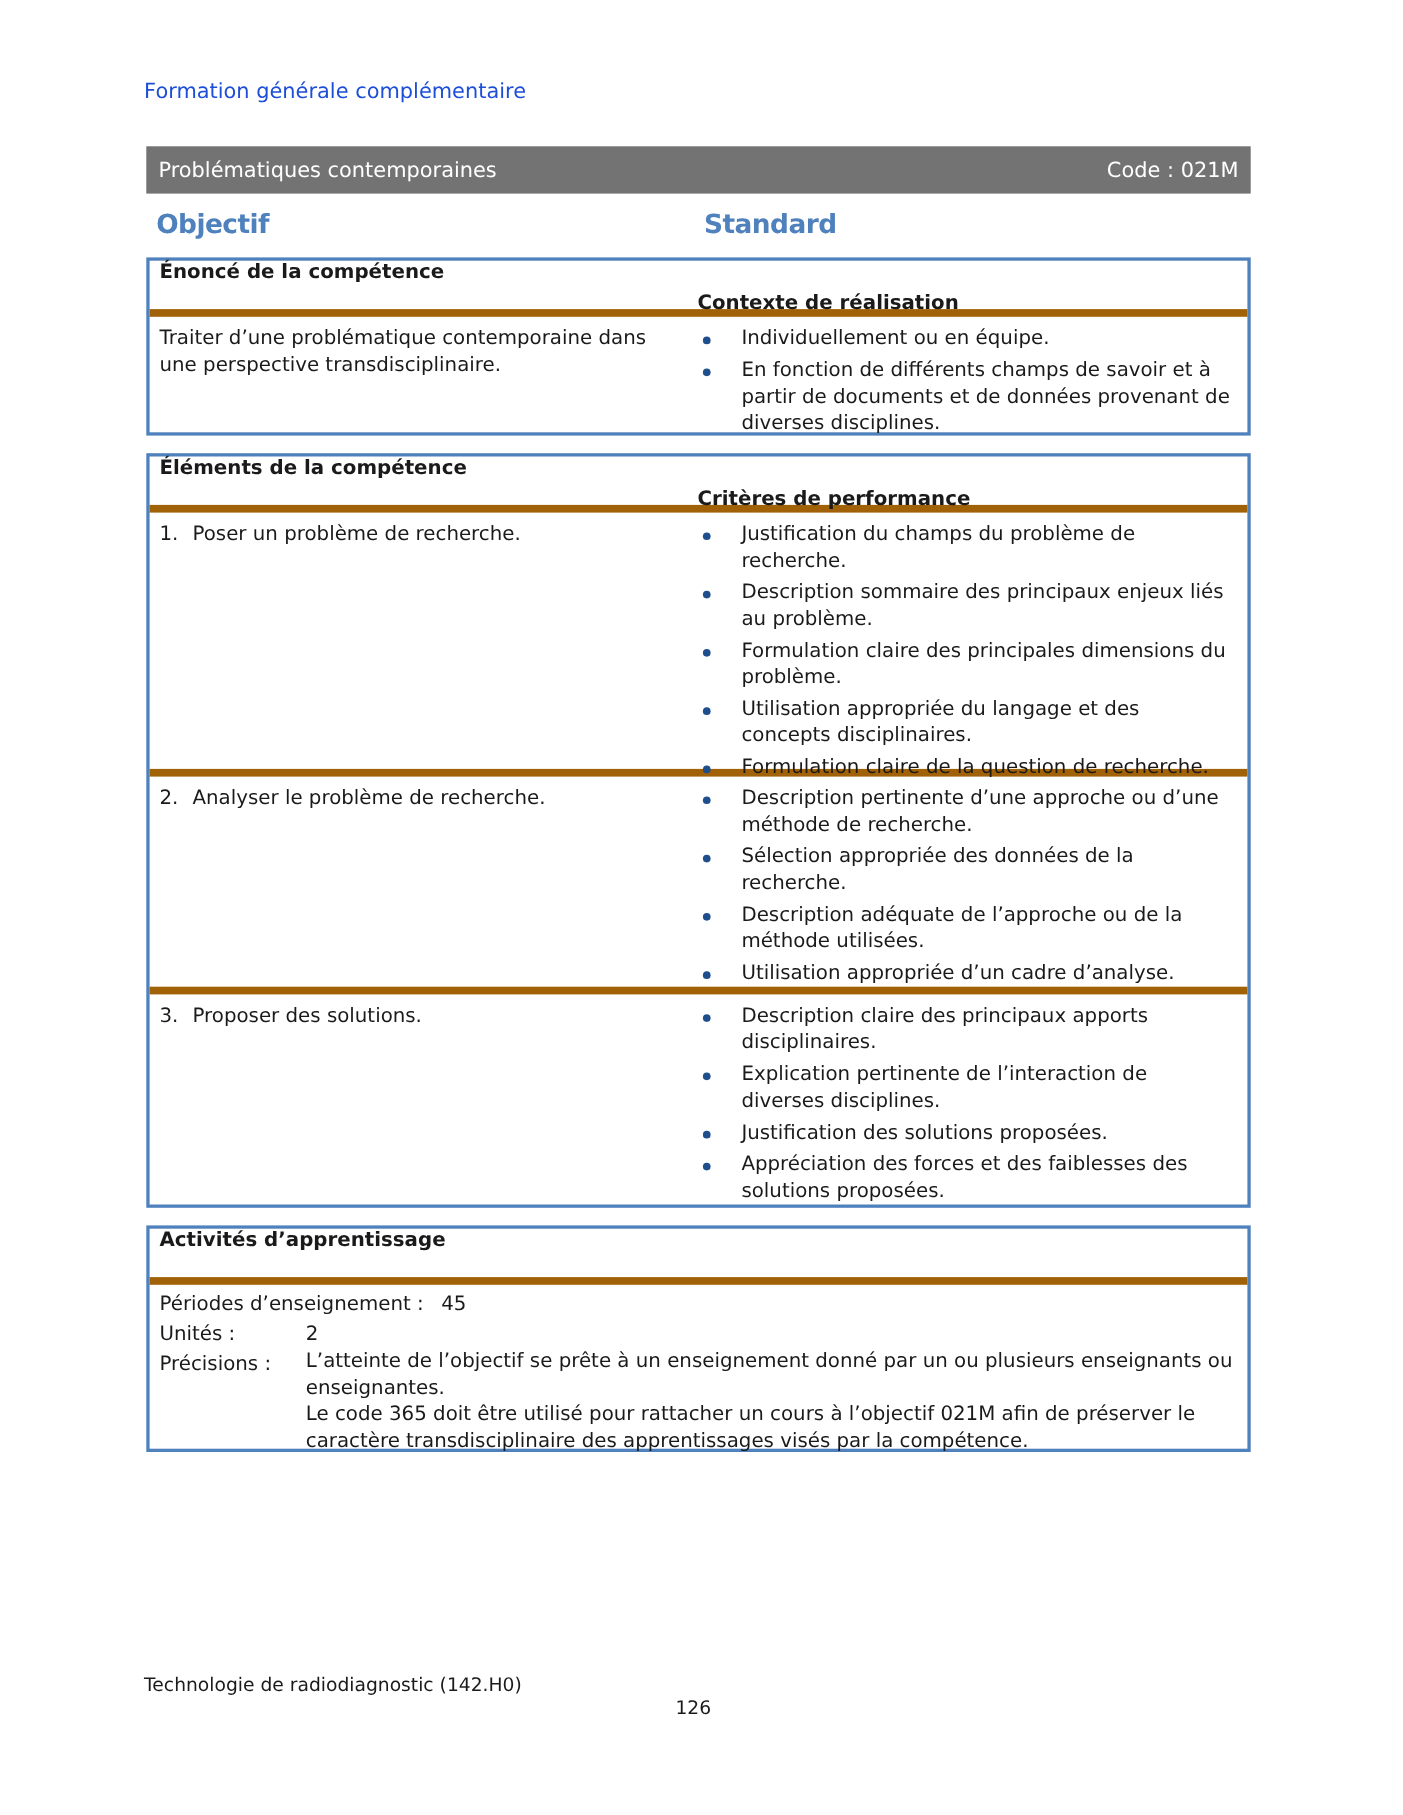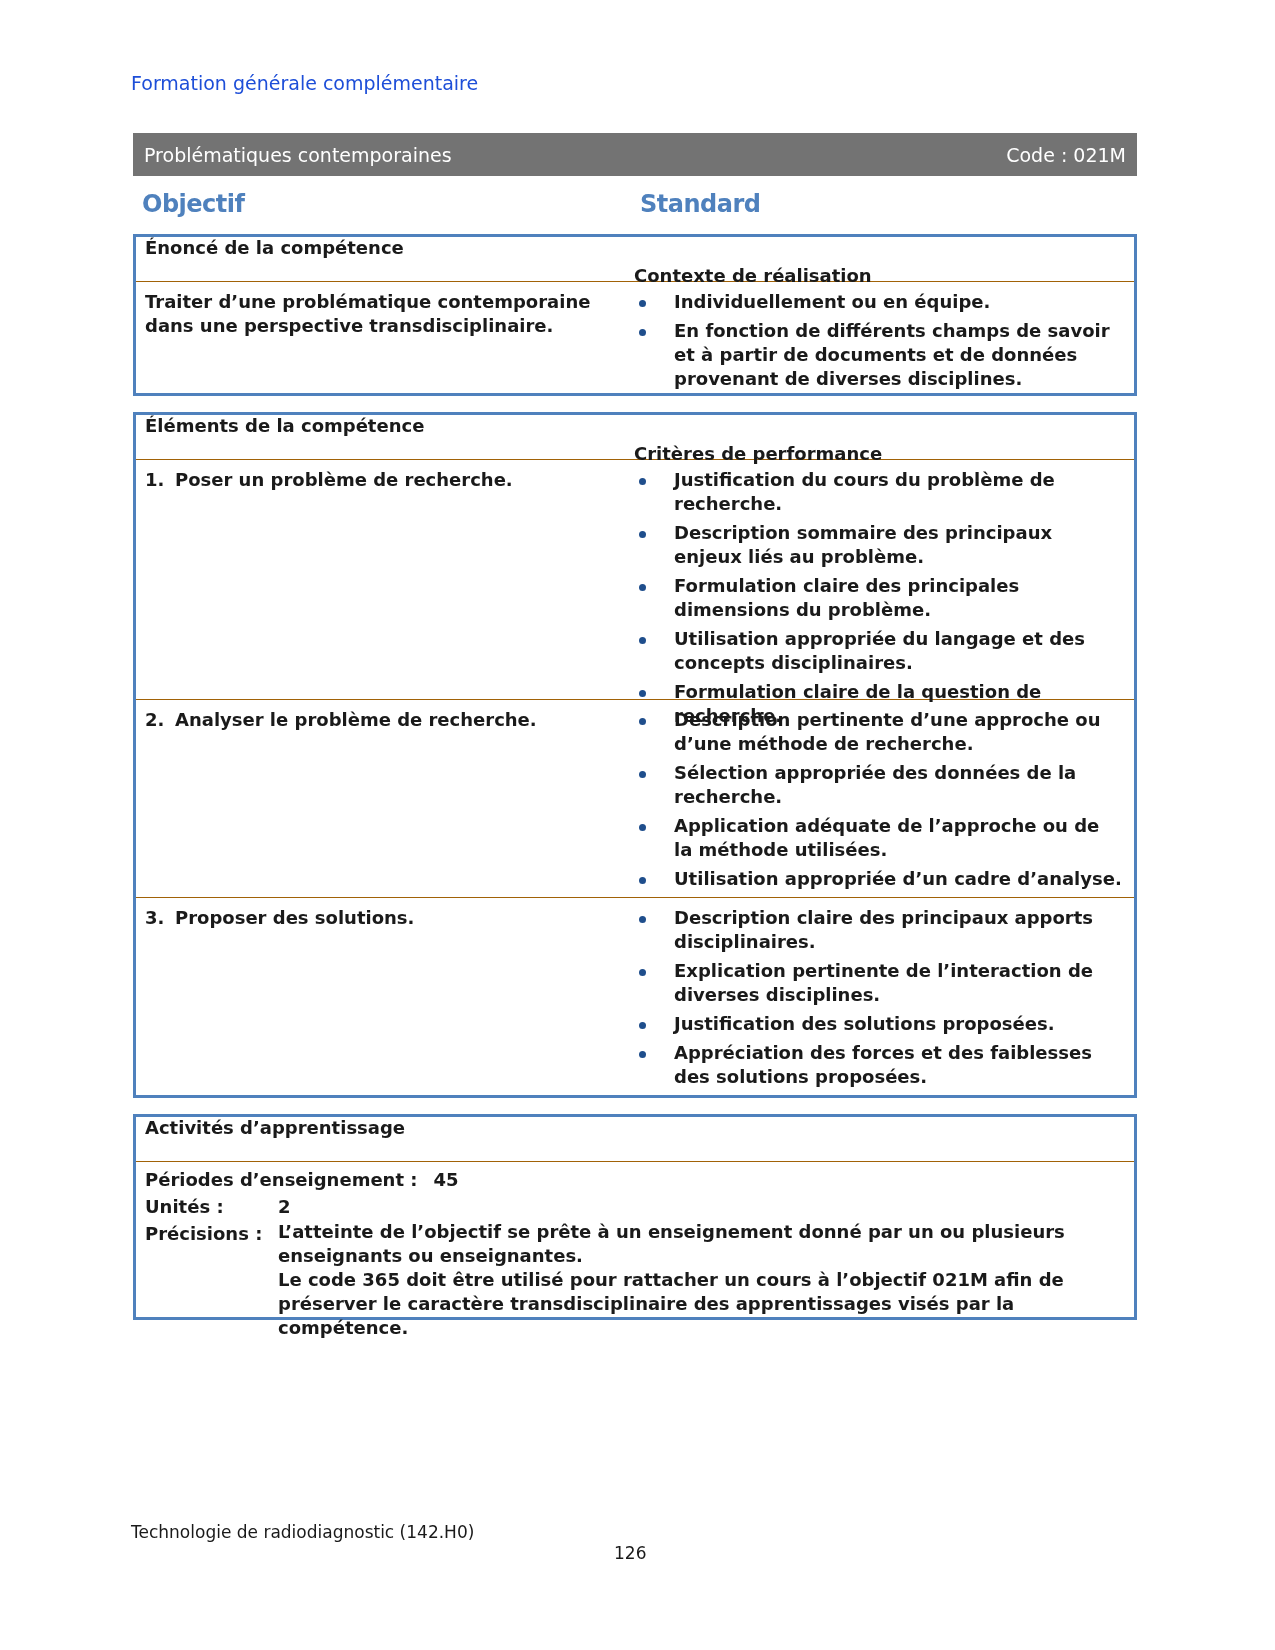--- a/index.html
+++ b/index.html
@@ -2,21 +2,21 @@
 <html><head>
 <meta charset="utf-8">
 <style>
   html, body { margin:0; padding:0; background:#ffffff; }
   body { width:1275px; height:1650px; position:relative; font-family:"DejaVu Sans", sans-serif; color:#1a1a1a; }
   .page { position:absolute; left:0; top:0; width:1275px; height:1650px; }
   .running-head { position:absolute; left:131px; top:72px; font-size:19px; color:#1d4ed8; }
   .title-bar { position:absolute; left:133px; top:133px; width:1004px; height:43px; background:#737373; color:#fff; font-size:19px; display:flex; align-items:center; justify-content:space-between; box-sizing:border-box; padding:0 11px; }
   .obj-std { position:absolute; top:190px; font-size:24px; font-weight:bold; color:#4f81bd; letter-spacing:-0.5px; }
   .box { position:absolute; left:133px; width:1004px; border:3px solid #4f81bd; box-sizing:border-box; }
-  .row { display:flex; border-top:1px solid #a16207;font-weight:bold; }
+  .row { display:flex; border-top:7px solid #a16207; }
   .row:first-child { border-top:none; }
   .col-l { width:498px; padding:0 0 0 9px; box-sizing:border-box; }
   .col-r { flex:1; padding:0 12px 0 0; box-sizing:border-box; }
   .hdr { font-weight:bold; font-size:18px; height:44px; display:flex; align-items:flex-start; }
   .hdr .col-r { padding-left:0;margin-top:28px; }
   .body-text { font-size:18px; line-height:24px; }
   ul.bul { list-style:none; margin:0; padding:0; }
   ul.bul li { position:relative; padding-left:40px; font-size:18px; line-height:24px; margin-bottom:5px; }
   ul.bul li .dot { position:absolute; left:5px; top:10px; width:7px; height:7px; border-radius:50%; background:#1f4e8c; }
   .num { display:inline-block; width:30px; }
@@ -63,38 +63,38 @@
       <div class="col-l">Éléments de la compétence</div>
       <div class="col-r">Critères de performance</div>
     </div>
 
     <div class="row" style="padding-top:8px; height:240px; box-sizing:border-box;">
       <div class="col-l body-text">
         <span class="num">1.</span><span>Poser un problème de recherche.</span>
       </div>
       <div class="col-r">
         <ul class="bul">
-          <li><span class="dot"></span><span>Justification du cours du problème de recherche.</span></li>
+          <li><span class="dot"></span><span>Justification du champs du problème de recherche.</span></li>
           <li><span class="dot"></span><span>Description sommaire des principaux enjeux liés au problème.</span></li>
           <li><span class="dot"></span><span>Formulation claire des principales dimensions du problème.</span></li>
           <li><span class="dot"></span><span>Utilisation appropriée du langage et des concepts disciplinaires.</span></li>
           <li><span class="dot"></span><span>Formulation claire de la question de recherche.</span></li>
         </ul>
       </div>
     </div>
 
     <div class="row" style="padding-top:8px; height:198px; box-sizing:border-box;">
       <div class="col-l body-text">
         <span class="num">2.</span><span>Analyser le problème de recherche.</span>
       </div>
       <div class="col-r">
         <ul class="bul">
           <li><span class="dot"></span><span>Description pertinente d’une approche ou d’une méthode de recherche.</span></li>
           <li><span class="dot"></span><span>Sélection appropriée des données de la recherche.</span></li>
-          <li><span class="dot"></span><span>Application adéquate de l’approche ou de la méthode utilisées.</span></li>
+          <li><span class="dot"></span><span>Description adéquate de l’approche ou de la méthode utilisées.</span></li>
           <li><span class="dot"></span><span>Utilisation appropriée d’un cadre d’analyse.</span></li>
         </ul>
       </div>
     </div>
 
     <div class="row" style="padding-top:8px;">
       <div class="col-l body-text">
         <span class="num">3.</span><span>Proposer des solutions.</span>
       </div>
       <div class="col-r">

